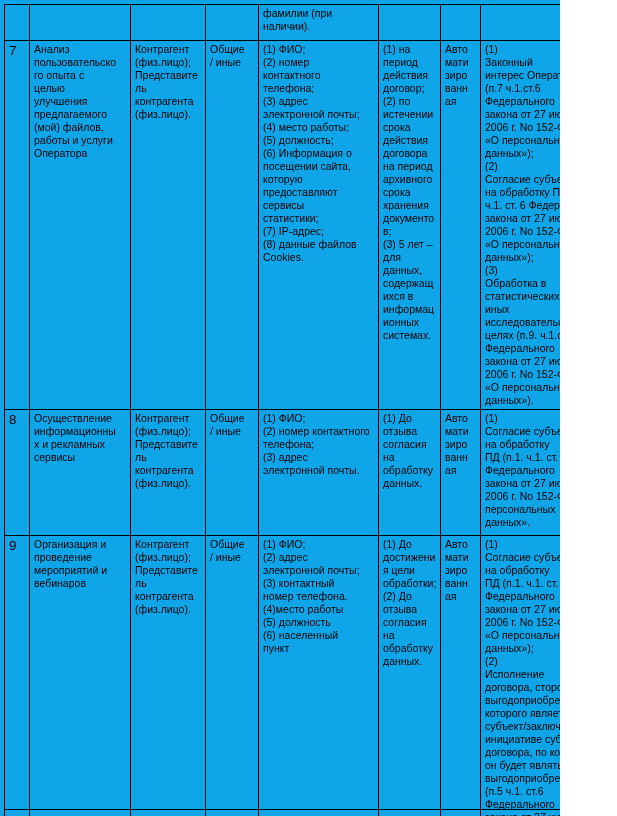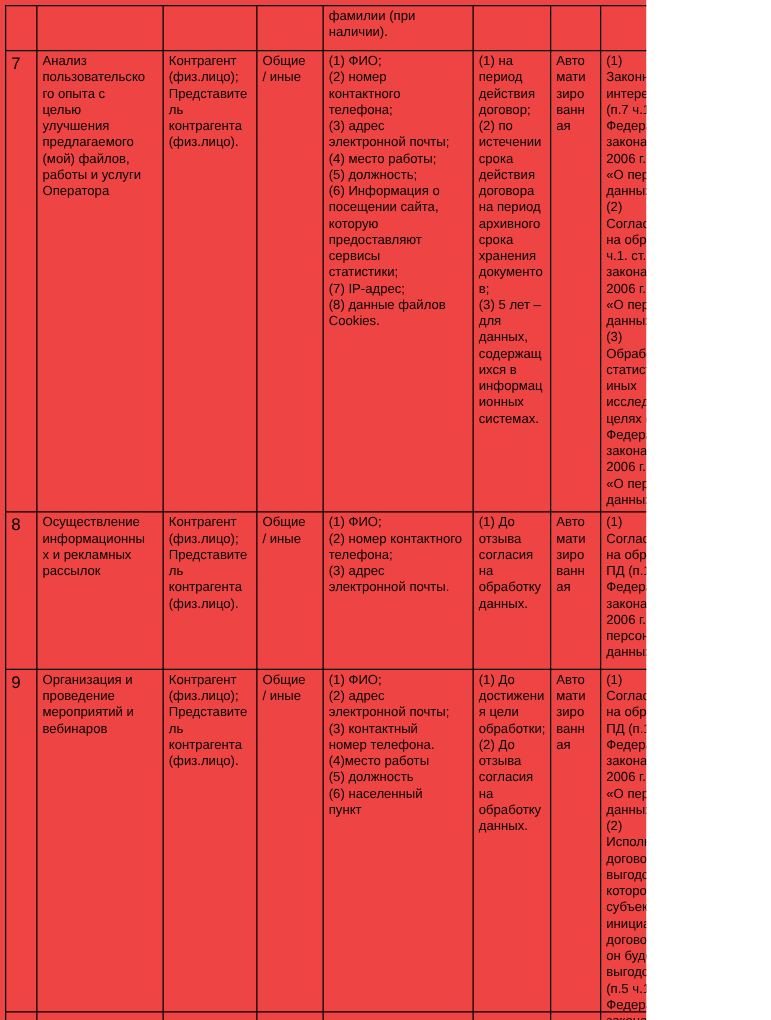--- a/index.html
+++ b/index.html
@@ -1,21 +1,21 @@
 <!DOCTYPE html>
 <html><head>
 <meta charset="utf-8">
 <style>
   html,body { margin:0; padding:0; }
   body {
     width:617px; height:816px; background:#ffffff;
     font-family:"Liberation Sans", sans-serif; color:#000000;
     overflow:hidden;
   }
-  .page { position:relative; width:517px; height:816px; background:#ef4444; overflow:hidden; }
+  .page { position:relative; width:560px; height:816px; background:#0ea5e9; overflow:hidden; }
   .tbl-wrap { position:absolute; left:4px; top:4px; width:609px; height:812px; overflow:hidden; }
   table.doc-table { border-collapse:collapse; table-layout:fixed; width:609px; }
   td {
     border:1px solid #000000;
     vertical-align:top;
     padding:2px 3px 2px 4px;
     font-size:10.5px;
     line-height:13px;
     white-space:pre-line;
     overflow-wrap:break-word;
@@ -147,21 +147,21 @@
 закона от 27 июля
 2006 г. No 152-ФЗ
 «О персональных
 данных»).</td>
         </tr>
         <tr class="r-eight">
           <td class="num">8</td>
           <td>Осуществление
 информационны
 х и рекламных
-рассылок</td>
+сервисы</td>
           <td>Контрагент
 (физ.лицо);
 Представите
 ль
 контрагента
 (физ.лицо).</td>
           <td>Общие
 / иные</td>
           <td>(1) ФИО;
 (2) номер контактного

